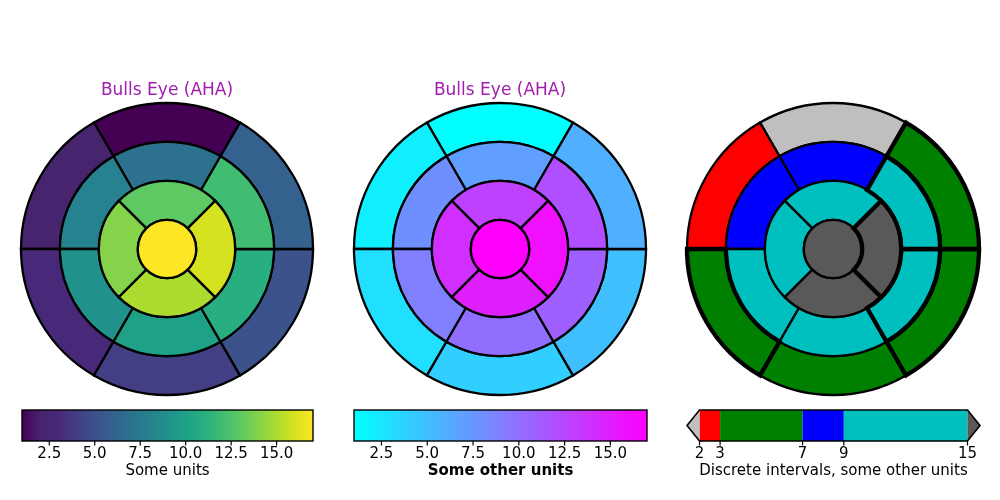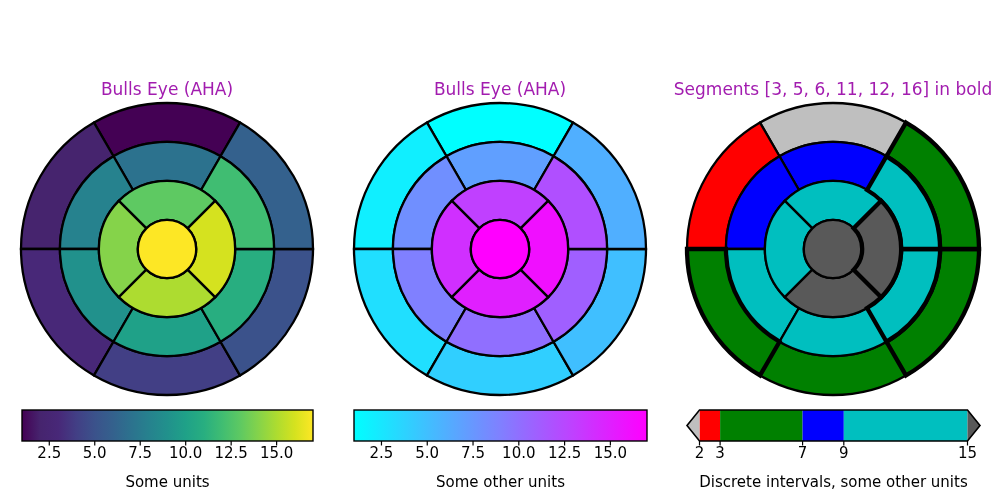--- a/index.html
+++ b/index.html
@@ -7,21 +7,21 @@
     position:relative;width:1000px;height:500px;background:#ffffff;
     font-family:"DejaVu Sans","Liberation Sans",sans-serif;overflow:hidden;
   }
   .fig svg{position:absolute;left:0;top:0;}
   .chart-title{
     position:absolute;top:81px;text-align:center;font-size:17px;line-height:1;
     color:#a21caf;white-space:nowrap;
   }
   .cb-label{
     position:absolute;top:463px;text-align:center;font-size:15px;line-height:1;
-    color:#000;white-space:nowrap;margin-top:12px;
+    color:#000;white-space:nowrap;
   }
 </style>
 </head>
 <body>
 
 <div class="fig">
 
   <svg id="canvas" width="1000" height="500" viewBox="0 0 1000 500">
       <g>
         <path fill="#440154" stroke="#000000" stroke-width="2.3" d="M 240.00 122.56 A 146 146 0 0 0 94.00 122.56 L 113.47 156.28 A 107.06179999999999 107.06179999999999 0 0 1 220.53 156.28 Z"></path>
@@ -168,18 +168,17 @@
         <text x="802.5769230769231" y="458" text-anchor="middle" font-size="15" fill="#000000" font-family="&quot;DejaVu Sans&quot;,&quot;Liberation Sans&quot;,sans-serif">7</text>
         <line x1="843.8076923076923" y1="441" x2="843.8076923076923" y2="445.5" stroke="#000000" stroke-width="1.2"></line>
         <text x="843.8076923076923" y="458" text-anchor="middle" font-size="15" fill="#000000" font-family="&quot;DejaVu Sans&quot;,&quot;Liberation Sans&quot;,sans-serif">9</text>
         <line x1="967.5" y1="441" x2="967.5" y2="445.5" stroke="#000000" stroke-width="1.2"></line>
         <text x="967.5" y="458" text-anchor="middle" font-size="15" fill="#000000" font-family="&quot;DejaVu Sans&quot;,&quot;Liberation Sans&quot;,sans-serif">15</text>
       </g>
     </svg>
 
   <div class="chart-title" style="left:17px;width:300px;">Bulls Eye (AHA)</div>
   <div class="chart-title" style="left:350px;width:300px;">Bulls Eye (AHA)</div>
-  <div class="chart-title" style="left:665px;width:336px;">Segments [3, 5, 6, 11, 12, 16] in bold</div>
 
   <div class="cb-label" style="left:22px;width:291px;">Some units</div>
-  <div class="cb-label" style="left:354px;width:293px;">Some other units</div>
+  <div class="cb-label" style="left:354px;width:293px;font-weight:bold;">Some other units</div>
   <div class="cb-label" style="left:687px;width:293px;text-align:center;">Discrete intervals, some other units</div>
 </div>
 
 </body></html>

